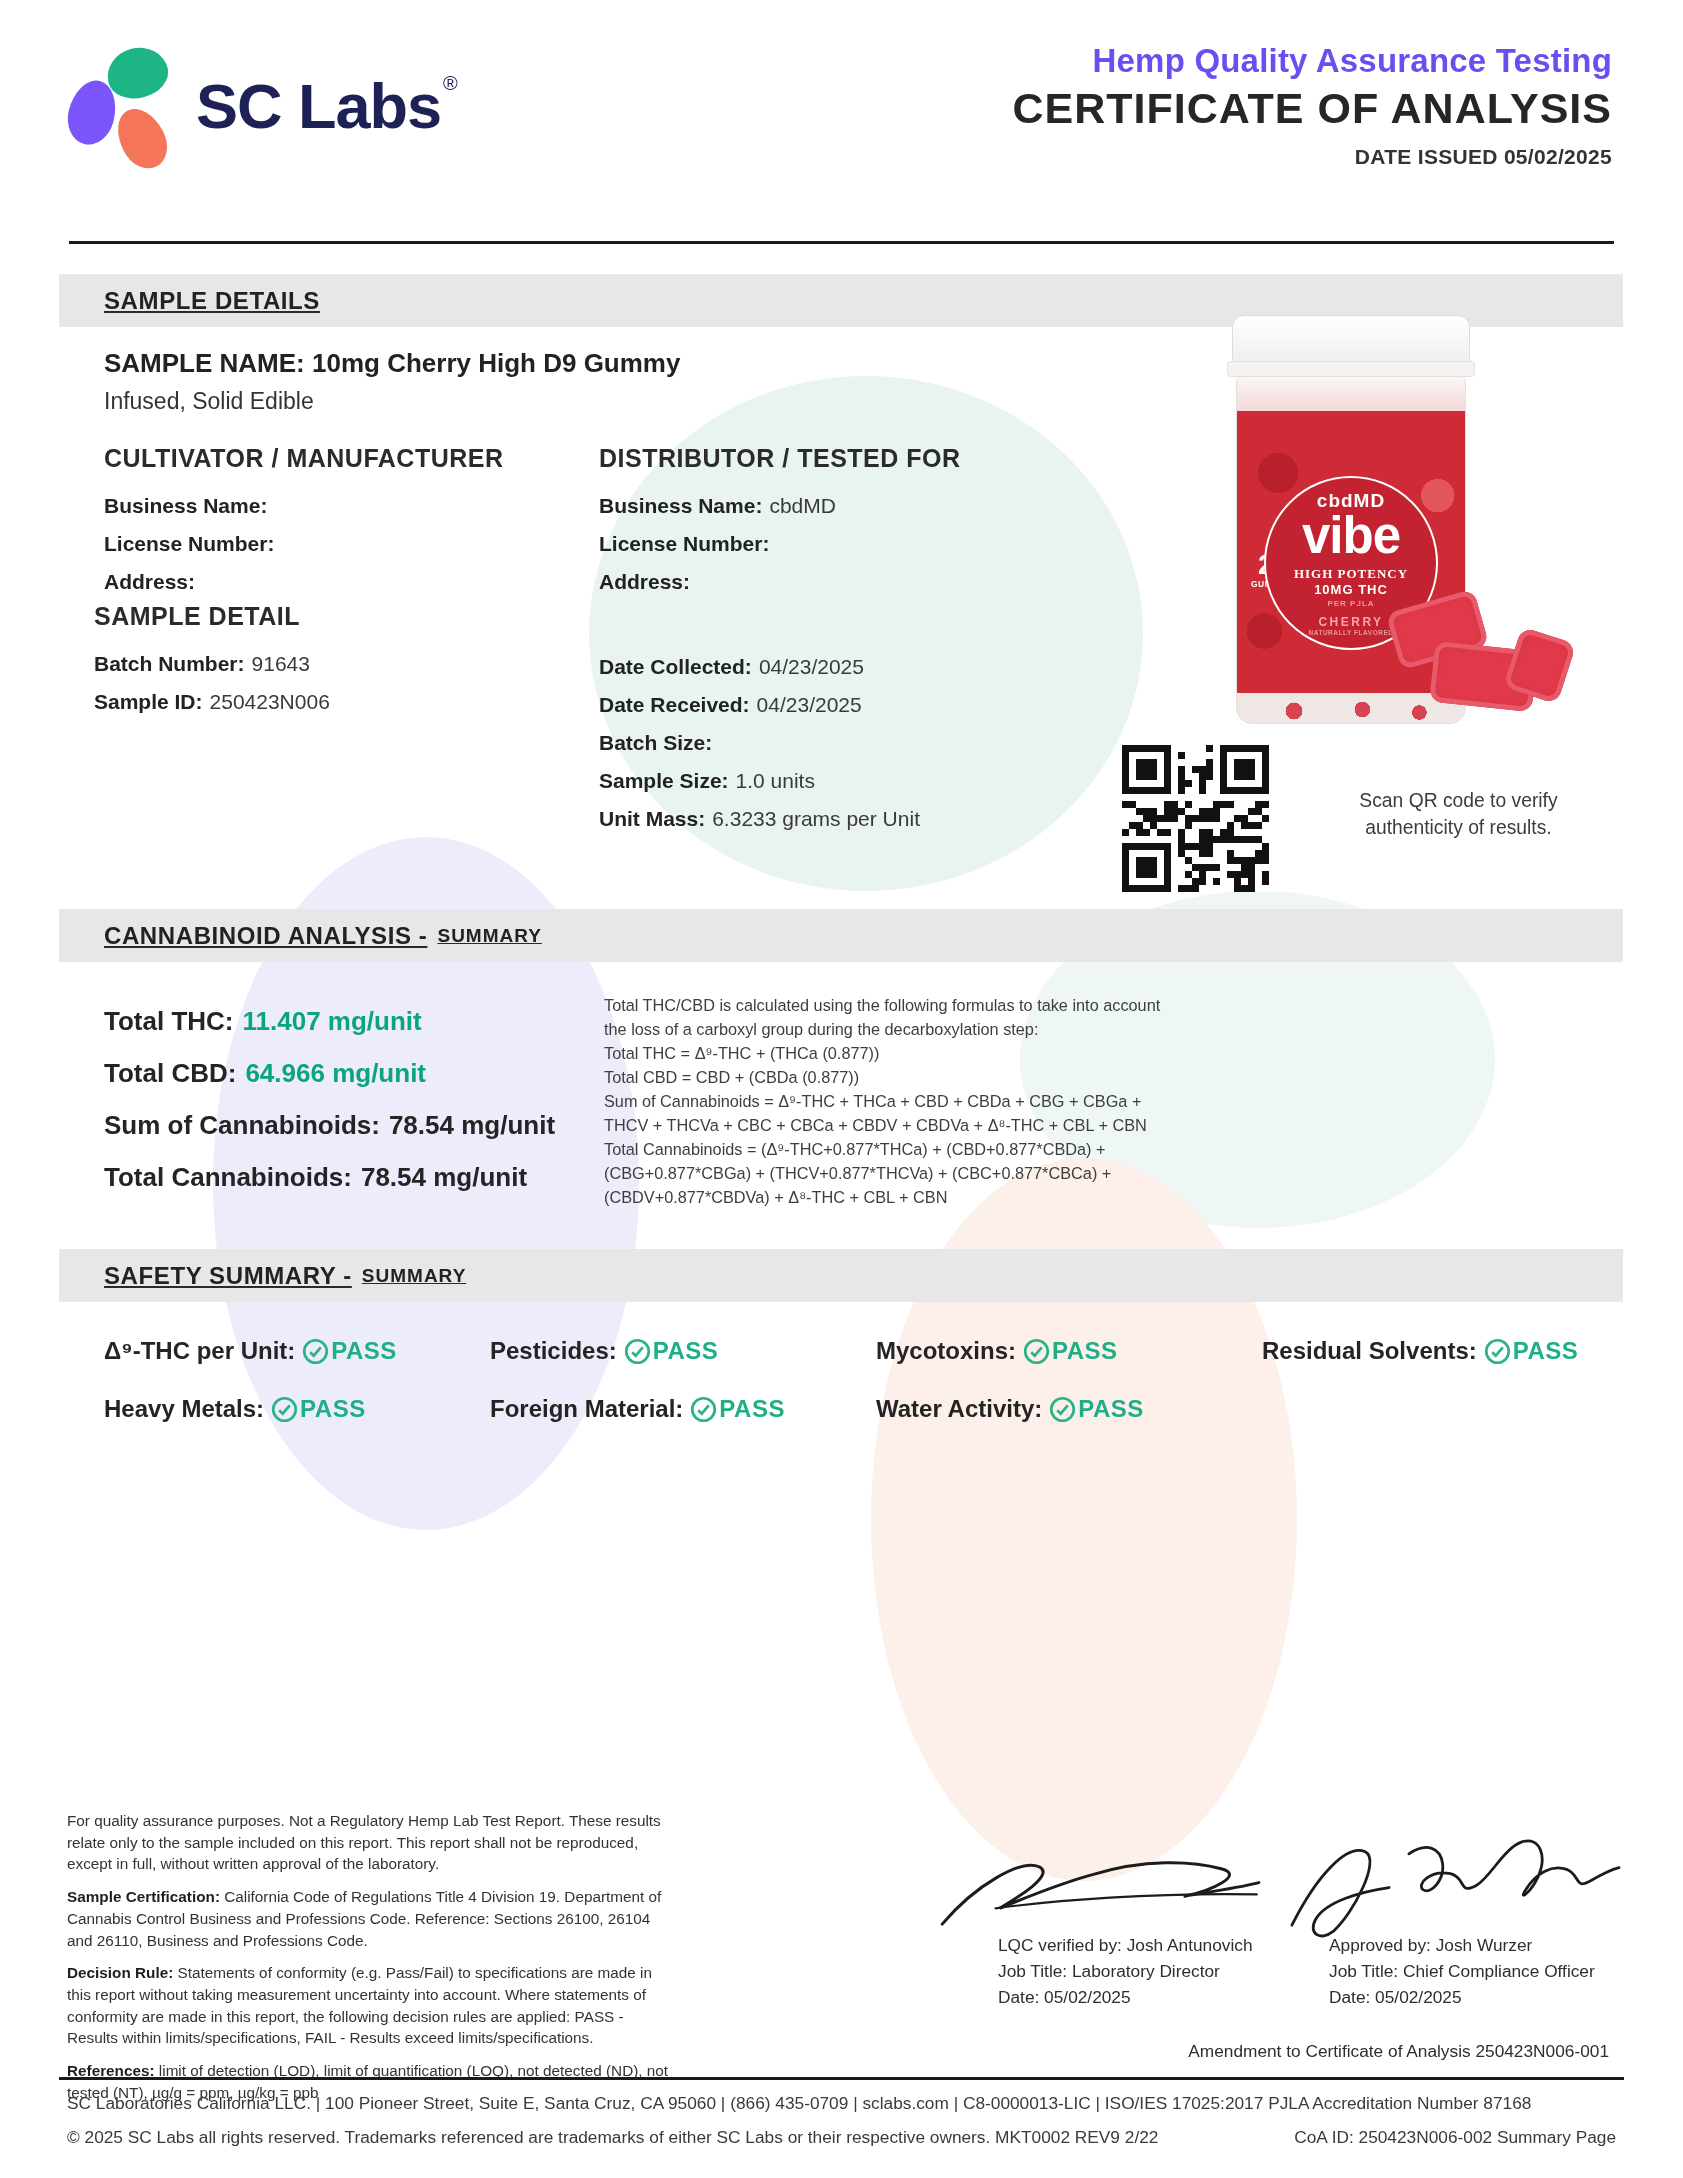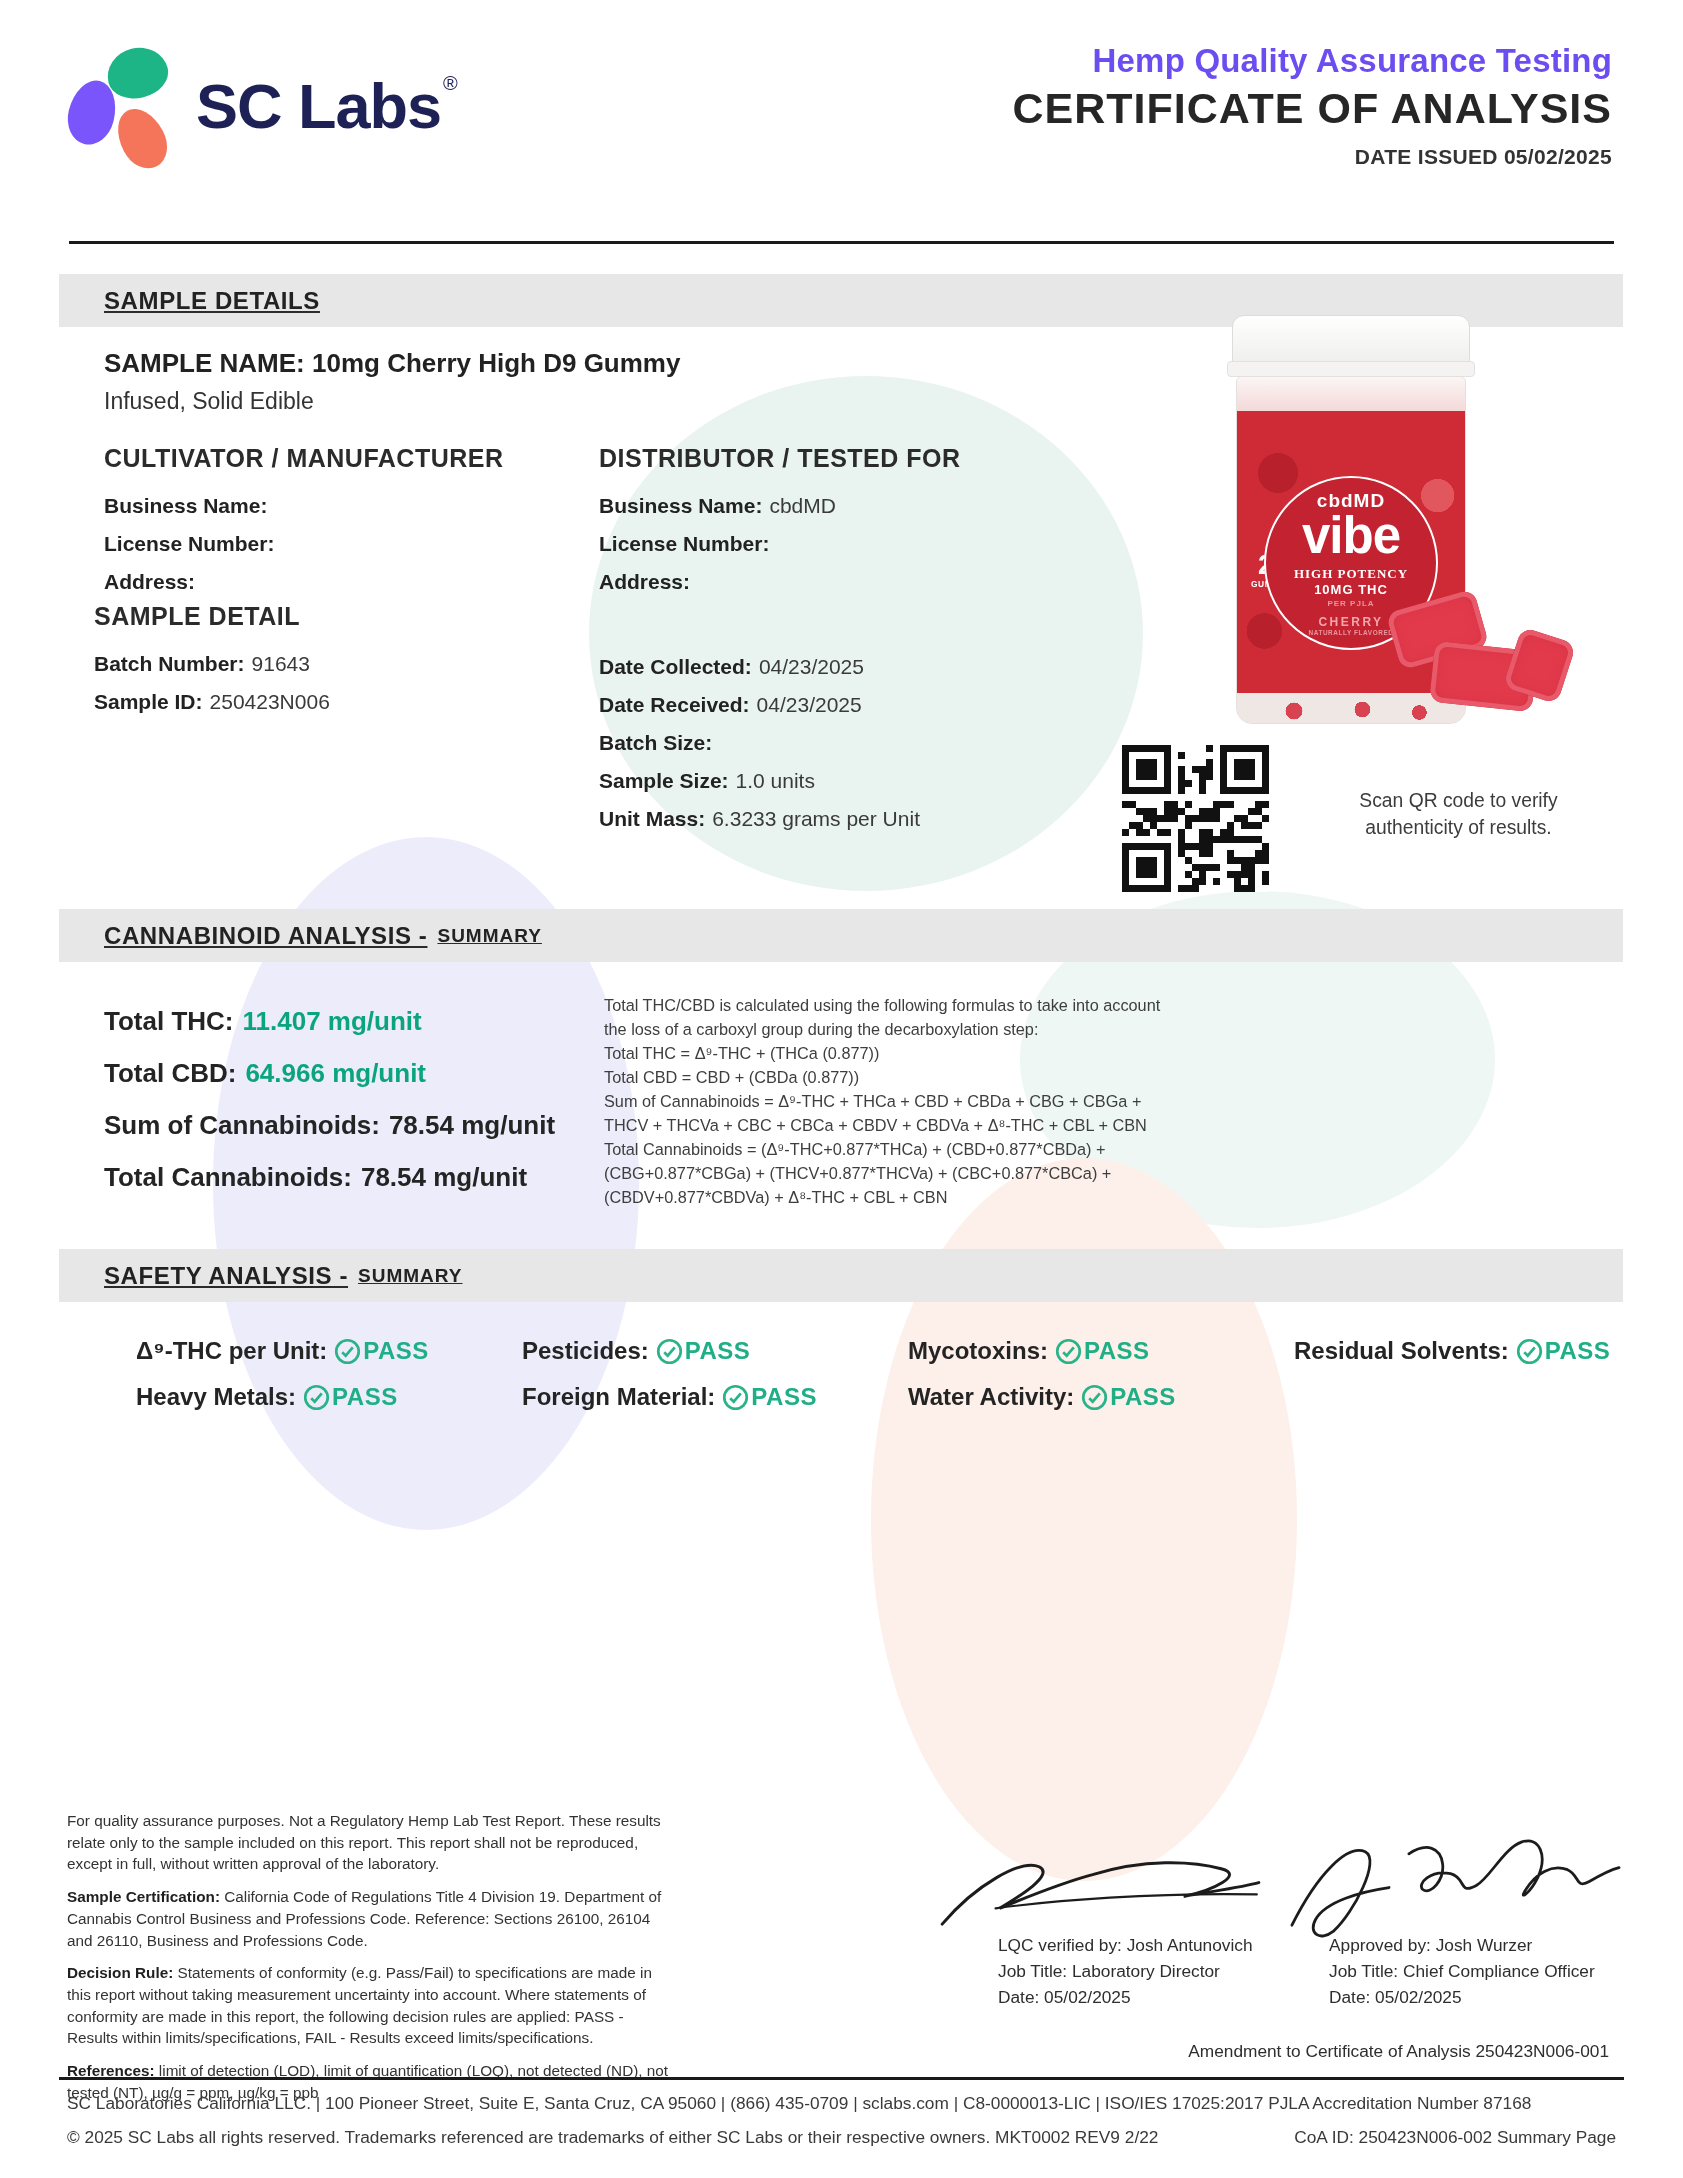--- a/index.html
+++ b/index.html
@@ -103,21 +103,21 @@
   .cann-rows { position:absolute; left:104px; top:1006px; z-index:1; }
   .cann-row { height:52px; font-size:26px; font-weight:700; color:#242424; }
   .cann-row .cv { margin-left:9px; }
   .cv-teal { color:#0ba57d; }
   .cv-dark { color:#242424; }
   .formula { position:absolute; left:604px; top:994px; width:569px; font-size:16.3px; line-height:1.47;
              color:#3e3e3e; white-space:pre-line; z-index:1; }
 
   
   .safety-grid { position:absolute; left:104px; top:1335px; width:1495px; display:grid;
-                 grid-template-columns:386px 386px 386px auto; row-gap:14px; z-index:1;margin-left:32px; }
+                 grid-template-columns:386px 386px 386px auto; row-gap:26px; z-index:1; }
   .safety-item { display:flex; align-items:center; height:32px; }
   .s-label { font-size:24px; font-weight:700; color:#242424; margin-right:7px; }
   .pass-icon { width:27px; height:27px; display:inline-block; margin-right:2px; }
   .pass-icon svg { width:27px; height:27px; display:block; }
   .pass { font-size:24px; font-weight:700; color:#1fae85; letter-spacing:0.5px; }
 
   
   .legal { position:absolute; left:67px; top:1810px; width:609px; z-index:1; }
   .legal p { font-size:15.3px; line-height:1.42; color:#333; margin-bottom:11px; }
   .legal p .pl { font-weight:700; color:#1f1f1f; }
@@ -372,21 +372,21 @@
     <div class="cann-row"><span>Sum of Cannabinoids:</span><span class="cv cv-dark">78.54 mg/unit</span></div>
     <div class="cann-row"><span>Total Cannabinoids:</span><span class="cv cv-dark">78.54 mg/unit</span></div>
   </div>
   <div class="formula">Total THC/CBD is calculated using the following formulas to take into account the loss of a carboxyl group during the decarboxylation step:
 Total THC = Δ⁹-THC + (THCa (0.877))
 Total CBD = CBD + (CBDa (0.877))
 Sum of Cannabinoids = Δ⁹-THC + THCa + CBD + CBDa + CBG + CBGa + THCV + THCVa + CBC + CBCa + CBDV + CBDVa + Δ⁸-THC + CBL + CBN
 Total Cannabinoids = (Δ⁹-THC+0.877*THCa) + (CBD+0.877*CBDa) + (CBG+0.877*CBGa) + (THCV+0.877*THCVa) + (CBC+0.877*CBCa) + (CBDV+0.877*CBDVa) + Δ⁸-THC + CBL + CBN</div>
 
   <div class="band band-3">
-    <span class="band-main">SAFETY ANALYSIS -</span>
+    <span class="band-main">SAFETY SUMMARY -</span>
     <span class="band-sub">SUMMARY</span>
   </div>
 
   <div class="safety-grid">
     <div class="safety-item">
       <span class="s-label">Δ⁹-THC per Unit:</span>
       <span class="pass-icon">
           <svg viewBox="0 0 24 24">
             <circle cx="12" cy="12" r="10" fill="none" stroke="#2ab389" stroke-width="2.4"></circle>
             <path d="M7.3 12.6l3.1 3.1 6.3-7.4" fill="none" stroke="#2ab389" stroke-width="2.4"></path>

